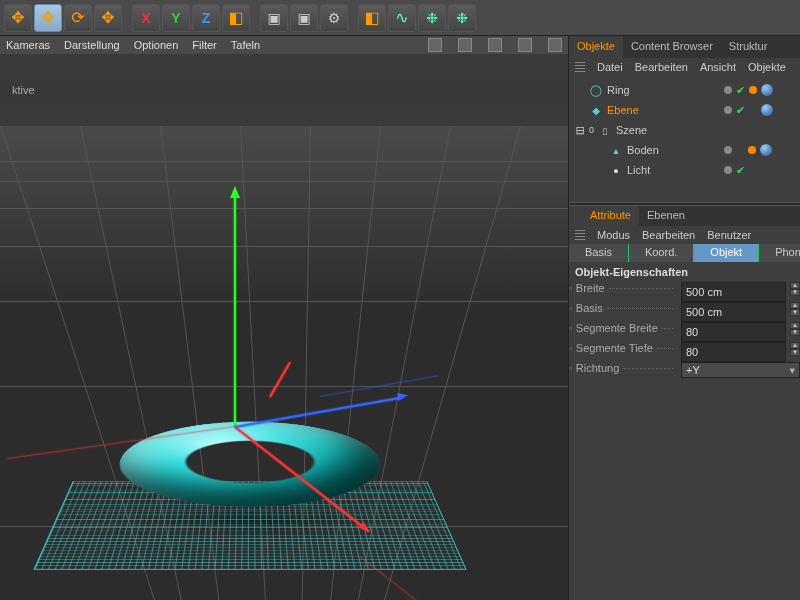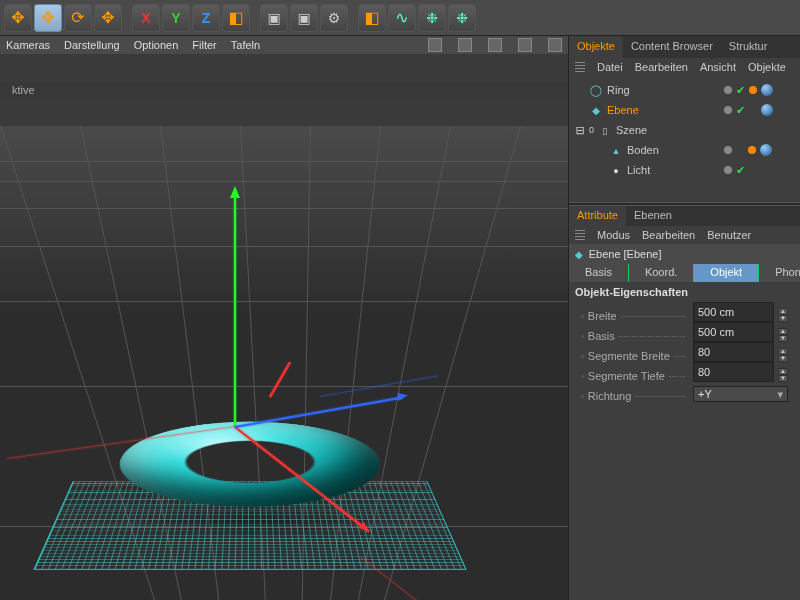--- a/index.html
+++ b/index.html
@@ -81,31 +81,31 @@
   .tree-row .name { flex: 1; color: #ccc; }
   .tree-row.active .name { color: #f90; }
   .tree-row .dots { display: flex; gap: 4px; align-items: center; width: 76px; justify-content: flex-start; }
   .dot { width: 8px; height: 8px; border-radius: 50%; }
   .dot.grey { background: #888; } .dot.orange { background: #f80; }
   .ball { width: 12px; height: 12px; border-radius: 50%; background: radial-gradient(circle at 35% 30%, #9cf, #258); }
   .check { color: #3d5; font-size: 11px; }
 
   .divider { height: 4px; background: #2a2a2a; border-top: 1px solid #555; border-bottom: 1px solid #555; }
 
-  .attr-tabs { display: flex; height: 20px; background: #333; }
+  .attr-tabs { display: flex; height: 20px; background: #333; margin-left: 13px; }
   .attr-tabs .tab { padding: 3px 8px; color: #bbb; cursor: pointer; }
   .attr-tabs .tab.active { color: #f90; background: #3e3e3e; }
 
   .obj-header { display: flex; align-items: center; height: 20px; background: #4a4a4a; padding: 0 6px; gap: 6px; color: #ddd; }
   .sub-tabs { display: flex; height: 18px; background: #3a3a3a; }
   .sub-tabs .stab { padding: 2px 16px; color: #ccc; background: #4a4a4a; border-right: 1px solid #22c55e; cursor: pointer; }
   .sub-tabs .stab.active { background: #6598c8; color: #fff; }
 
   .section-title { font-weight: bold; color: #ddd; padding: 4px 6px; }
-  .prop-row { display: flex; align-items: flex-end; height: 20px; padding: 0 12px; gap: 4px; }
+  .prop-row { display: flex; align-items: flex-start; height: 20px; padding: 0 0; gap: 4px; }
   .prop-row .plabel { color: #aaa; width: 108px; display: flex; align-items: center; white-space: nowrap; }
   .prop-row .plabel::before { content: "▫"; color: #888; margin-right: 4px; font-size: 8px; }
   .prop-row .plabel .dots-fill { flex: 1; border-bottom: 1px dotted #666; margin: 0 4px; height: 1px; align-self: center; }
   .prop-row .pval { flex: 1; background: #2e2e2e; border: 1px solid #222; height: 20px; line-height: 14px; padding: 0 4px; color: #ddd; display: flex; align-items: center; }
   .prop-row .spinner { width: 10px; display: flex; flex-direction: column; }
   .prop-row .spinner div { height: 7px; background: #555; border: 1px solid #333; font-size: 6px; text-align: center; line-height: 5px; color: #ccc; }
   .prop-row .dropdown { flex: 1; background: #4a4a4a; border: 1px solid #222; height: 16px; padding: 0 4px; color: #ddd; display: flex; align-items: center; justify-content: space-between; }
   .prop-row .dropdown::after { content: "▾"; color: #aaa; }
 
   .ring-icon::before { content: "◯"; color: #5cc; }
@@ -300,24 +300,20 @@
       <div class="attr-tabs">
         <div class="tab active">Attribute</div>
         <div class="tab">Ebenen</div>
       </div>
       <div class="panel-menubar">
         <div class="pm-icon"></div>
         <span class="pm">Modus</span>
         <span class="pm">Bearbeiten</span>
         <span class="pm">Benutzer</span>
       </div>
-      <div class="obj-header">
-        <span class="plane-icon"></span>
-        <span>Ebene [Ebene]</span>
-      </div>
       <div class="sub-tabs">
         <div class="stab">Basis</div>
         <div class="stab">Koord.</div>
         <div class="stab active">Objekt</div>
         <div class="stab">Phong</div>
       </div>
       <div class="section-title">Objekt-Eigenschaften</div>
 
       <div class="prop-row">
         <div class="plabel">

